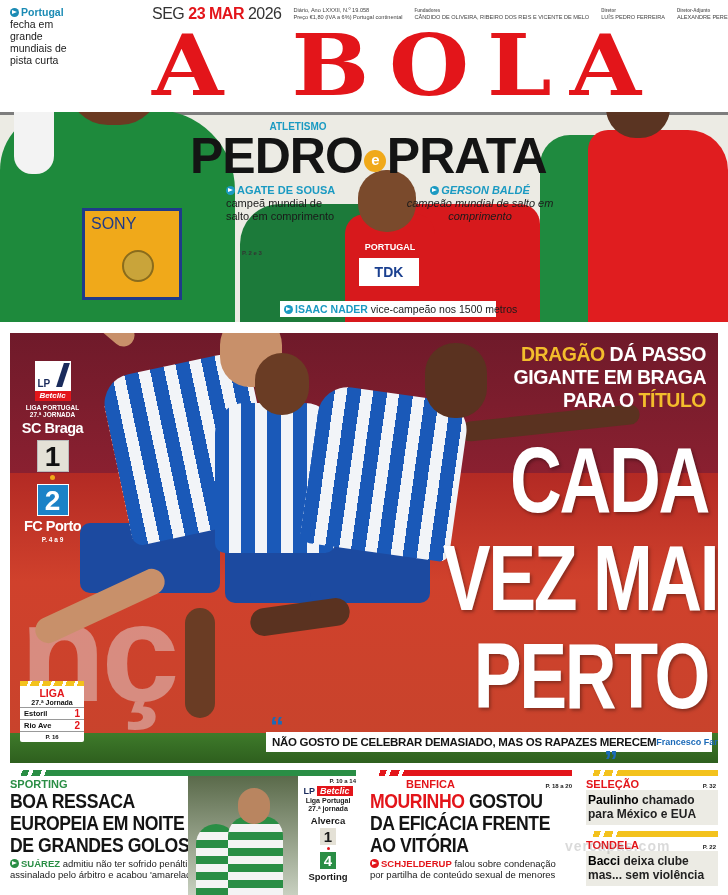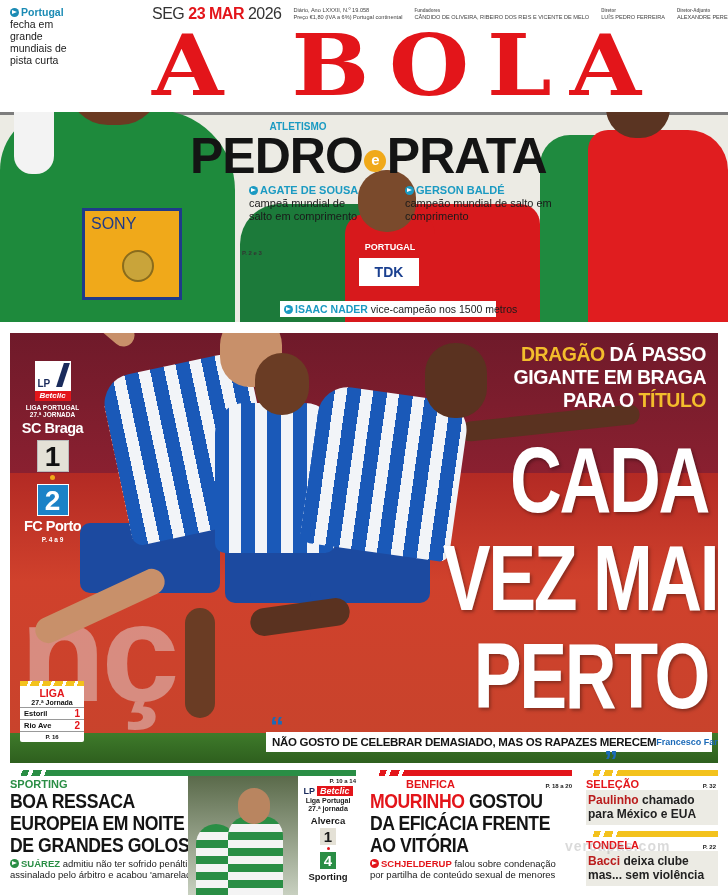--- a/index.html
+++ b/index.html
@@ -46,22 +46,22 @@
   .fig-right { position:absolute; left: 540px; top: -112px; width: 188px; height: 322px; }
   .fig-right .head { position:absolute; left: 66px; top: 60px; width: 64px; height: 78px; border-radius: 30px; background:#5a3422; }
   .fig-right .green { position:absolute; left: 0; top: 135px; width: 100px; height: 187px; background:#1f8a3f; border-radius: 30px 10px 0 0; }
   .fig-right .red { position:absolute; left: 48px; top: 130px; width: 140px; height: 192px; background:#e01d1f; border-radius: 20px 40px 0 0; }
 
   .ath-kicker { position:absolute; left: 228px; top: 9px; width: 140px; text-align:center; color: #1b9ac2; font-weight: 700; font-size: 10px; }
   .ath-title { position:absolute; left: 190px; top: 18px; width: 355px; font-weight: 900; font-size: 50px; line-height: 52px; color: #141414; letter-spacing: -1px; white-space: nowrap; }
   .ath-title .e { display:inline-block; width: 22px; height: 22px; border-radius: 50%; background:#f0a91a; color:#fff; font-size: 15px; line-height: 20px; text-align:center; vertical-align: 8px; margin: 0 1px; }
   .ath-block { position:absolute; font-size: 11px; line-height: 13px; color:#1a1a1a; }
   .ath-block .kick { color: #1b9ac2; font-weight: 700; display:block; font-size: 11px; }
-  .ath-left { left: 226px; top: 72px; width: 120px; margin-left: 23px; }
-  .ath-right { left: 405px; top: 72px; width: 150px; text-align: left; }
+  .ath-left { left: 226px; top: 72px; width: 120px; }
+  .ath-right { left: 405px; top: 72px; width: 150px; text-align: center; font-style: italic; }
   .ath-page { position:absolute; left: 242px; top: 138px; font-size: 6px; font-weight:700; color:#333; }
   .nader-strip { position:absolute; left: 280px; top: 189px; width: 216px; height: 16px; background: #fff; font-size: 10.5px; line-height: 16px; padding-left: 4px; white-space:nowrap; }
   .nader-strip .kick { color:#1b9ac2; font-weight:700; }
 
   
   .main { position:absolute; left: 10px; top: 333px; width: 708px; height: 430px; overflow:hidden; background: #7a1d2a; }
   .main .bg-top { position:absolute; left:0; top:0; width:100%; height: 140px; background: linear-gradient(180deg, #6f1a2a, #8a2030); }
   .main .bg-bottom { position:absolute; left:0; top: 140px; width:100%; height: 270px; background: linear-gradient(180deg, #b32a24 0%, #d0412c 40%, #c8432c 100%); }
   .main .grass { position:absolute; left:0; bottom: 0; width:100%; height: 30px; background: linear-gradient(180deg, #3e7a2a, #2e5f1e); }
   .main .ghost { position:absolute; left: 10px; top: 250px; font-weight: 900; font-size: 140px; color: rgba(230,230,230,0.45); letter-spacing: -4px; line-height: 1; }
@@ -155,21 +155,21 @@
   .benfica .sub { font-size: 9.5px; line-height: 11px; margin-top: 2px; }
   .benfica .sub .kn { color:#e3151a; font-weight:700; }
 
   .side-col { position:absolute; left: 586px; top: 0; width: 132px; }
   .side-box { background: #ecebe4; margin-bottom: 6px; padding-bottom: 4px; }
   .side-box .stripe-bar { background-color: #fff; }
   .side-box .row1 { display:flex; justify-content: space-between; align-items: baseline; padding: 2px 2px 0 0; background:#fff; }
   .side-box .kick { color:#e3151a; font-weight: 800; font-size: 11px; }
   .side-box .page { font-size: 6px; font-weight:700; }
   .side-box .body { font-weight: 700; font-size: 12px; line-height: 14px; padding: 3px 0 0 2px; color:#222; }
-  .side-box .body .hl { color:#b91c1c; }
+  .side-box .body .hl { color:#000000; }
   .watermark { position:absolute; left: 565px; top: 838px; font-size: 14px; color: rgba(150,150,150,0.35); font-weight: 700; letter-spacing: 1px; }
 </style>
 </head>
 <body>
 
 <header class="masthead">
   <div class="portugal-blurb">
     <span class="kick kicker"><span class="arrow-dot"></span><span>Portugal</span></span>
     <span>fecha em grande mundiais de pista curta</span>
   </div>

